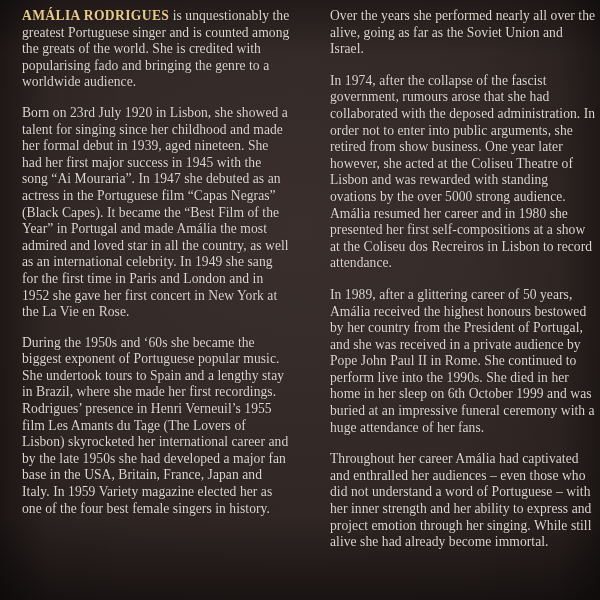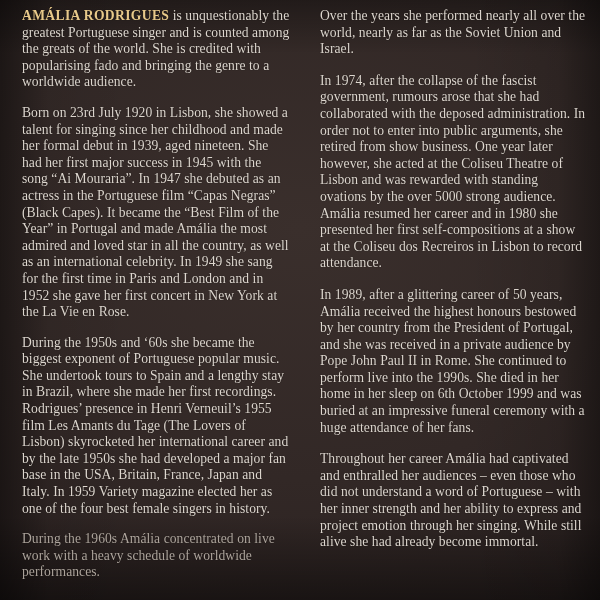--- a/index.html
+++ b/index.html
@@ -28,21 +28,21 @@
     inset: 0;
     pointer-events: none;
     background:
       linear-gradient(to right, rgba(0,0,0,0.42) 0%, rgba(0,0,0,0.06) 8%, rgba(0,0,0,0) 22%, rgba(0,0,0,0) 78%, rgba(0,0,0,0.10) 93%, rgba(0,0,0,0.40) 100%),
       linear-gradient(to bottom, rgba(0,0,0,0.34) 0%, rgba(0,0,0,0.0) 9%, rgba(0,0,0,0.0) 86%, rgba(0,0,0,0.45) 100%);
   }
   .columns {
     position: relative;
     z-index: 2;
     display: flex;
-    gap: 30px;
+    gap: 40px;
     padding: 8px 12px 0 22px;
     height: 600px;
     box-sizing: border-box;
   }
   .col {
     width: 268px;
     flex: 0 0 268px;
   }
   .col-right {
     padding-top: 0px;
@@ -83,29 +83,26 @@
       </p>
 
       <p>
         <span>Born on 23rd July 1920 in Lisbon, she showed a talent for singing since her childhood and made her formal debut in 1939, aged nineteen. She had her first major success in 1945 with the song “Ai Mouraria”. In 1947 she debuted as an actress in the Portuguese film “Capas Negras” (Black Capes). It became the “Best Film of the Year” in Portugal and made Amália the most admired and loved star in all the country, as well as an international celebrity. In 1949 she sang for the first time in Paris and London and in 1952 she gave her first concert in New York at the La Vie en Rose.</span>
       </p>
 
       <p>
         <span>During the 1950s and ‘60s she became the biggest exponent of Portuguese popular music. She undertook tours to Spain and a lengthy stay in Brazil, where she made her first recordings. Rodrigues’ presence in Henri Verneuil’s 1955 film </span><span class="it">Les Amants du Tage</span><span> (The Lovers of Lisbon) skyrocketed her international career and by the late 1950s she had developed a major fan base in the USA, Britain, France, Japan and Italy. In 1959 Variety magazine elected her as one of the four best female singers in history.</span>
       </p>
 
-      <p class="fade-last">
-        <span>During the 1960s Amália concentrated on live work with a heavy schedule of worldwide performances.</span>
-      </p>
 
     </div>
 
     <div class="col col-right">
 
-      <p>Over the years she performed nearly all over the world, nearly as far as the Soviet Union and Israel.</p>
+      <p>Over the years she performed nearly all over the alive, going as far as the Soviet Union and Israel.</p>
 
       <p>In 1974, after the collapse of the fascist government, rumours arose that she had collaborated with the deposed administration. In order not to enter into public arguments, she retired from show business. One year later however, she acted at the Coliseu Theatre of Lisbon and was rewarded with standing ovations by the over 5000 strong audience. Amália resumed her career and in 1980 she presented her first self-compositions at a show at the Coliseu dos Recreiros in Lisbon to record attendance.</p>
 
       <p>In 1989, after a glittering career of 50 years, Amália received the highest honours bestowed by her country from the President of Portugal, and she was received in a private audience by Pope John Paul II in Rome. She continued to perform live into the 1990s. She died in her home in her sleep on 6th October 1999 and was buried at an impressive funeral ceremony with a huge attendance of her fans.</p>
 
       <p>Throughout her career Amália had captivated and enthralled her audiences – even those who did not understand a word of Portuguese – with her inner strength and her ability to express and project emotion through her singing. While still alive she had already become immortal.</p>
 
     </div>
 
   </div>

